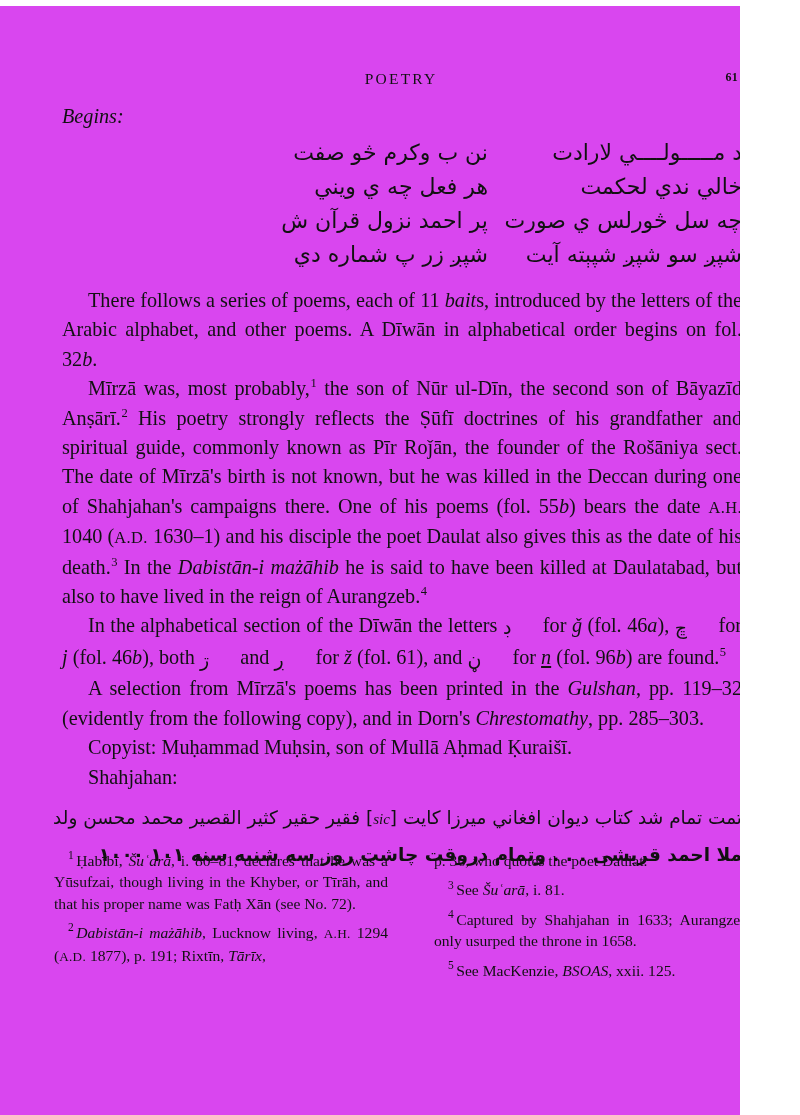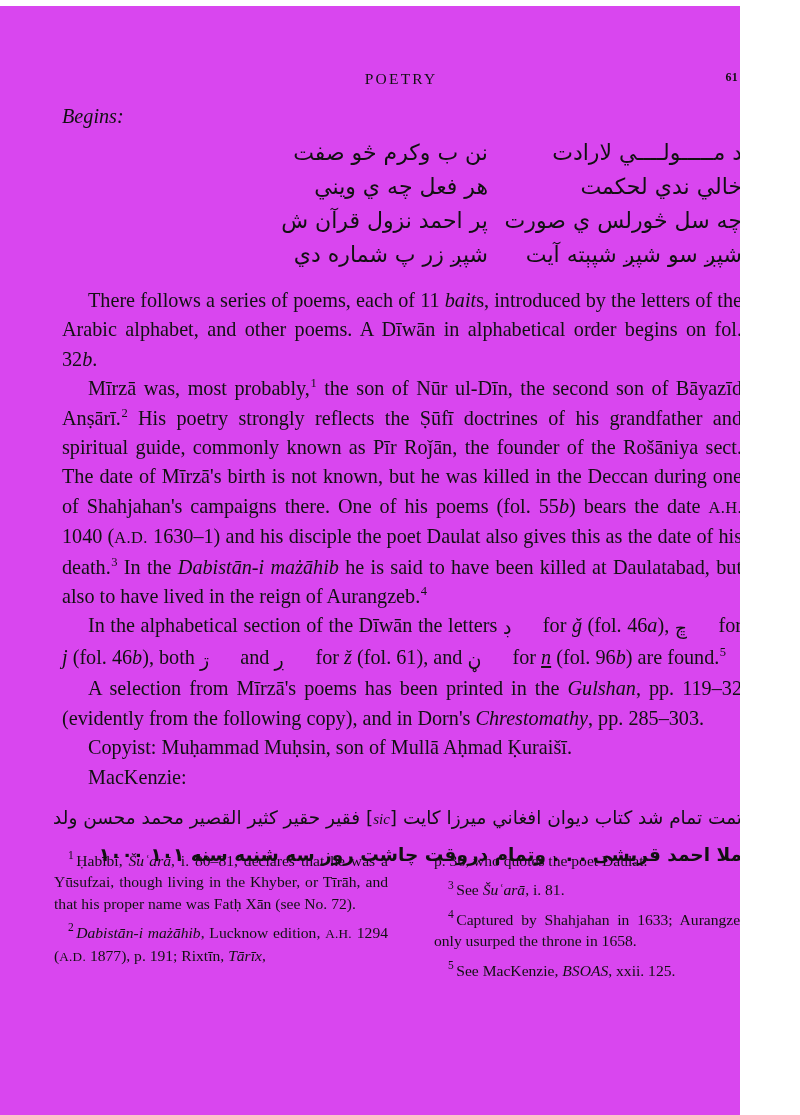--- a/index.html
+++ b/index.html
@@ -211,35 +211,35 @@
     <p class="para indent"><span>There follows a series of poems, each of 11 </span><i>bait</i><span>s, introduced by the letters of the Arabic alphabet, and other poems. A Dīwān in alphabetical order begins on fol. 32</span><i>b</i><span>.</span></p>
 
     <p class="para indent"><span>Mīrzā was, most probably,</span><sup class="fn">1</sup><span> the son of Nūr ul-Dīn, the second son of Bāyazīd Anṣārī.</span><sup class="fn">2</sup><span> His poetry strongly reflects the Ṣūfī doctrines of his grandfather and spiritual guide, commonly known as Pīr Roǰān, the founder of the Rošāniya sect. The date of Mīrzā's birth is not known, but he was killed in the Deccan during one of Shahjahan's campaigns there. One of his poems (fol. 55</span><i>b</i><span>) bears the date </span><span class="sc">A.H.</span><span> 1040 (</span><span class="sc">A.D.</span><span> 1630–1) and his disciple the poet Daulat also gives this as the date of his death.</span><sup class="fn">3</sup><span> In the </span><i>Dabistān-i mażāhib</i><span> he is said to have been killed at Daulatabad, but also to have lived in the reign of Aurangzeb.</span><sup class="fn">4</sup></p>
 
     <p class="para indent"><span>In the alphabetical section of the Dīwān the letters </span><span class="ar-inline">ڊ</span><span> for </span><i>ǧ</i><span> (fol. 46</span><i>a</i><span>), </span><span class="ar-inline">ڇ</span><span> for </span><i>j</i><span> (fol. 46</span><i>b</i><span>), both </span><span class="ar-inline">ڗ</span><span> and </span><span class="ar-inline">ڔ</span><span> for </span><i>ž</i><span> (fol. 61), and </span><span class="ar-inline">ڼ</span><span> for </span><i style="text-decoration:underline">n</i><span> (fol. 96</span><i>b</i><span>) are found.</span><sup class="fn">5</sup></p>
 
     <p class="para indent"><span>A selection from Mīrzā's poems has been printed in the </span><i>Gulshan</i><span>, pp. 119–32 (evidently from the following copy), and in Dorn's </span><i>Chrestomathy</i><span>, pp. 285–303.</span></p>
 
     <p class="para indent">Copyist: Muḥammad Muḥsin, son of Mullā Aḥmad Ḳuraišī.</p>
 
-    <p class="para indent">MacKenzie:</p>
+    <p class="para indent">Shahjahan:</p>
 
     <div style="height:8px"></div>
 
     <div class="colophon-block">
       <div class="colophon-line-1"><span>تمت تمام شد كتاب ديوان افغاني ميرزا كايت [</span><span class="sic">sic</span><span>] فقير حقير كثير القصير محمد محسن ولد</span></div>
       <div class="colophon-line-2">ملا احمد قريشى . . . وتمام دروقت چاشت روز سه شنبه سنه ١٠١ ١٠٠٠</div>
     </div>
 
   </div>
 
   <div class="footnotes">
     <div class="fn-col left" id="fn-left">
         <p class="fn-note"><sup class="fn-marker">1</sup><span>Ḥabībī, </span><i>Šuʿarā</i><span>, i. 80–81, declares that he was a Yūsufzai, though living in the Khyber, or Tīrāh, and that his proper name was Fatḥ Xān (see No. 72).</span></p>
-        <p class="fn-note"><sup class="fn-marker">2</sup><i>Dabistān-i mażāhib</i><span>, Lucknow edition, </span><span class="sc">A.H.</span><span> 1294 (</span><span class="sc">A.D.</span><span> 1877), p. 191; Rixtīn, </span><i>Tārīx</i><span>,</span></p>
+        <p class="fn-note"><sup class="fn-marker">2</sup><i>Dabistān-i mażāhib</i><span>, Lucknow living, </span><span class="sc">A.H.</span><span> 1294 (</span><span class="sc">A.D.</span><span> 1877), p. 191; Rixtīn, </span><i>Tārīx</i><span>,</span></p>
       </div>
     <div class="fn-col right" id="fn-right">
         <p class="fn-note cont"><span>p. 36, who quotes the poet Daulat.</span></p>
         <p class="fn-note"><sup class="fn-marker">3</sup><span>See </span><i>Šuʿarā</i><span>, i. 81.</span></p>
         <p class="fn-note"><sup class="fn-marker">4</sup><span>Captured by Shahjahan in 1633; Aurangzeb only usurped the throne in 1658.</span></p>
         <p class="fn-note"><sup class="fn-marker">5</sup><span>See MacKenzie, </span><i>BSOAS</i><span>, xxii. 125.</span></p>
       </div>
   </div>
 
 </div>

